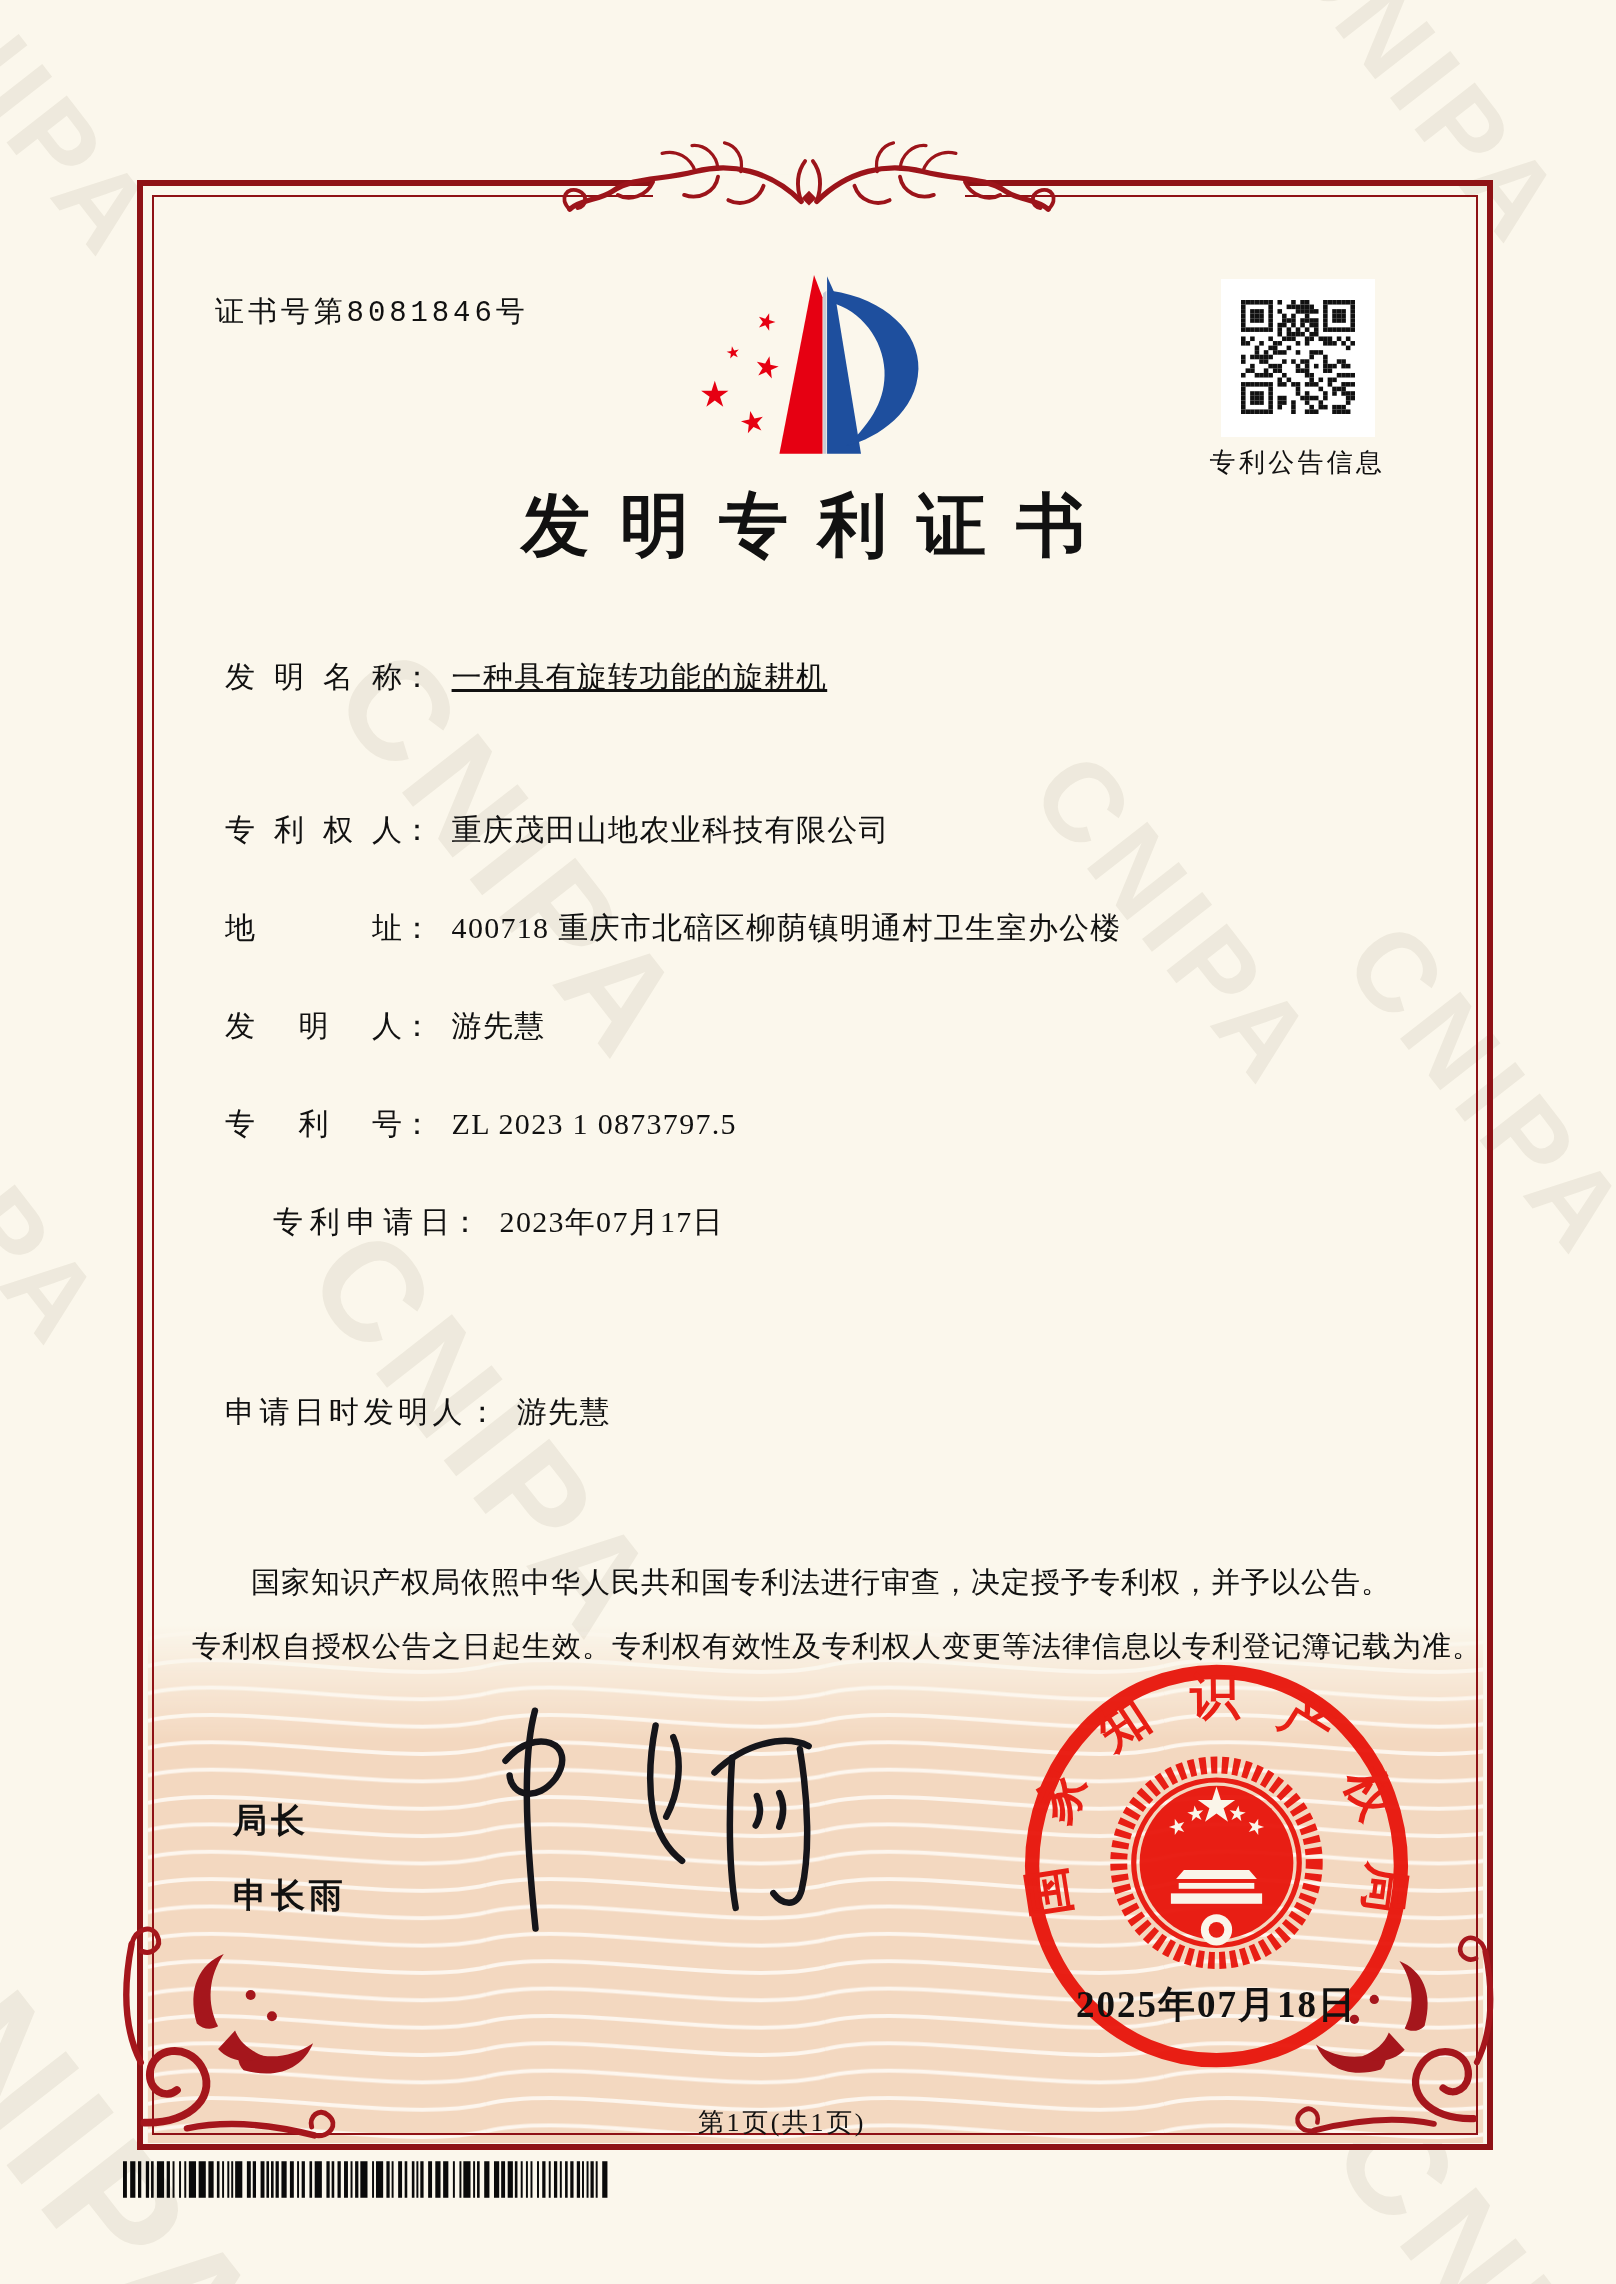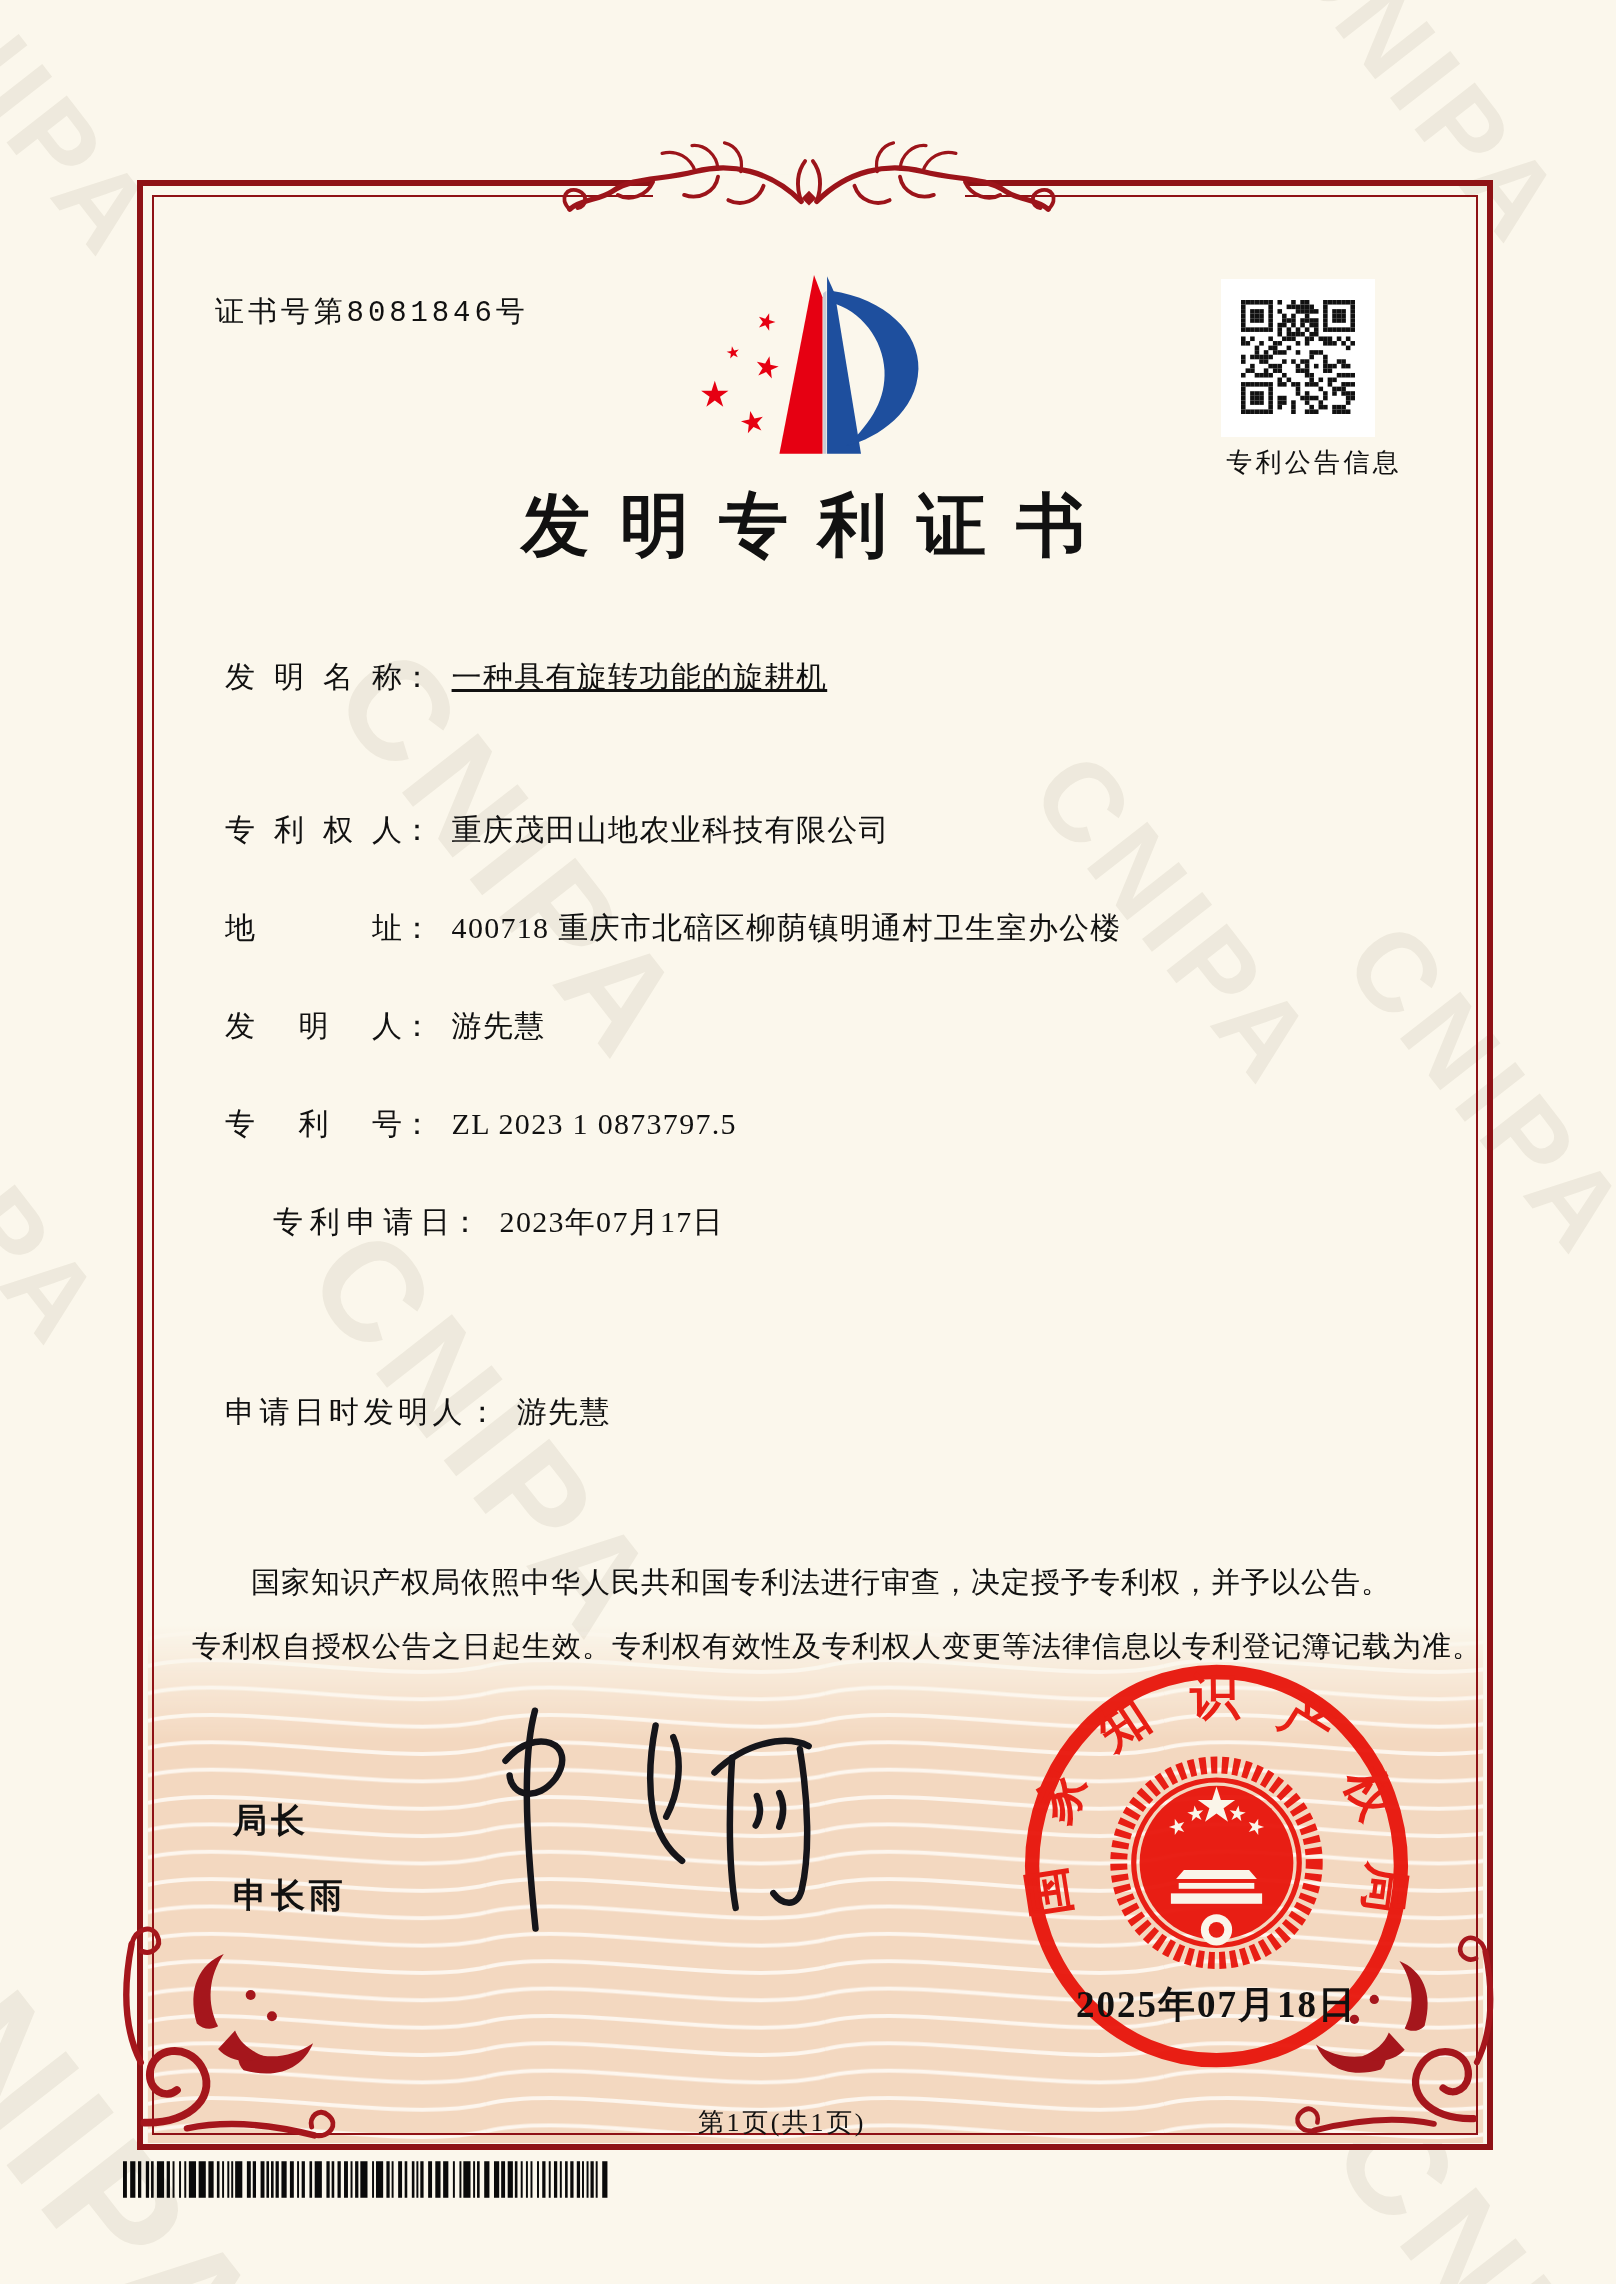--- a/index.html
+++ b/index.html
@@ -29,21 +29,21 @@
   
   .dragons{position:absolute; left:548px; top:128px; z-index:4;}
   .fl{position:absolute; z-index:4;}
   .fl-bl{left:116px; top:1910px; width:241px; height:241px; transform:scaleX(-1);}
   .fl-br{left:1275px; top:1920px; width:225px; height:225px;}
   
   .cert-no{position:absolute; left:215px; top:292px; font-size:29px; letter-spacing:3.9px; z-index:5;font-family:Liberation Mono, monospace;}
   .logo{position:absolute; left:690px; top:271px; z-index:5;}
   .qr-box{position:absolute; left:1221px; top:279px; width:154px; height:158px; background:#fff; z-index:5;}
   .qr-box svg{position:absolute; left:19.6px; top:21px;}
-  .qr-caption{position:absolute; left:1193px; top:445px; width:209px; text-align:right;
+  .qr-caption{position:absolute; left:1193px; top:445px; width:209px; text-align:center;
     font-size:26px; letter-spacing:3.3px; z-index:5;}
   .title{position:absolute; left:0; top:480px; width:100%; text-align:center;
     font-size:69px; font-weight:700; letter-spacing:30px; padding-left:20px;
     box-sizing:border-box; z-index:5;}
   
   .row{position:absolute; left:225px; font-size:30px; white-space:nowrap; z-index:5;}
   .lbl{display:inline-block; vertical-align:bottom;}
   .w4{width:177px; text-align:justify; text-align-last:justify;}
   .w7{letter-spacing:4.6px;}
   .colon{display:inline-block;}

